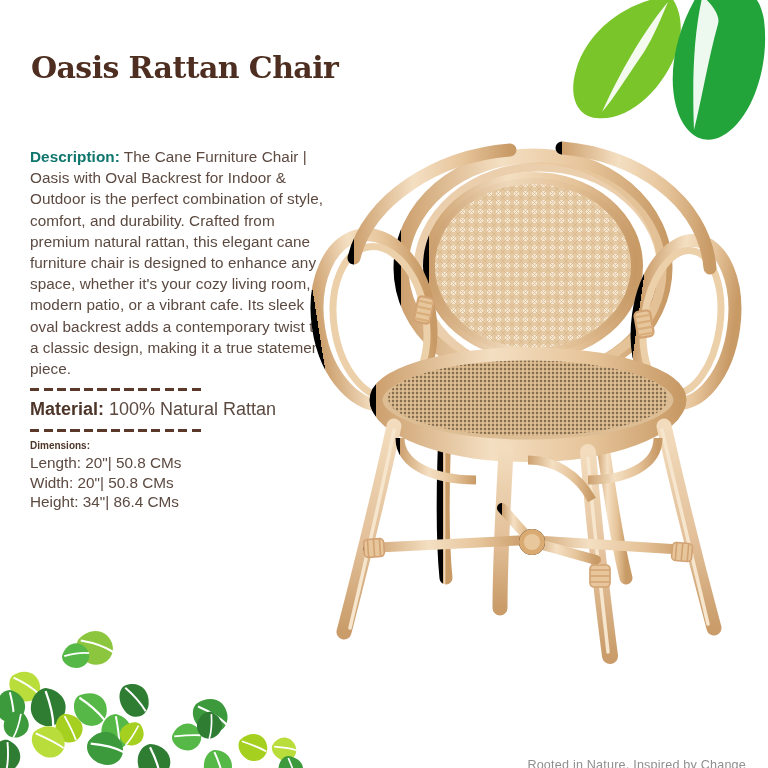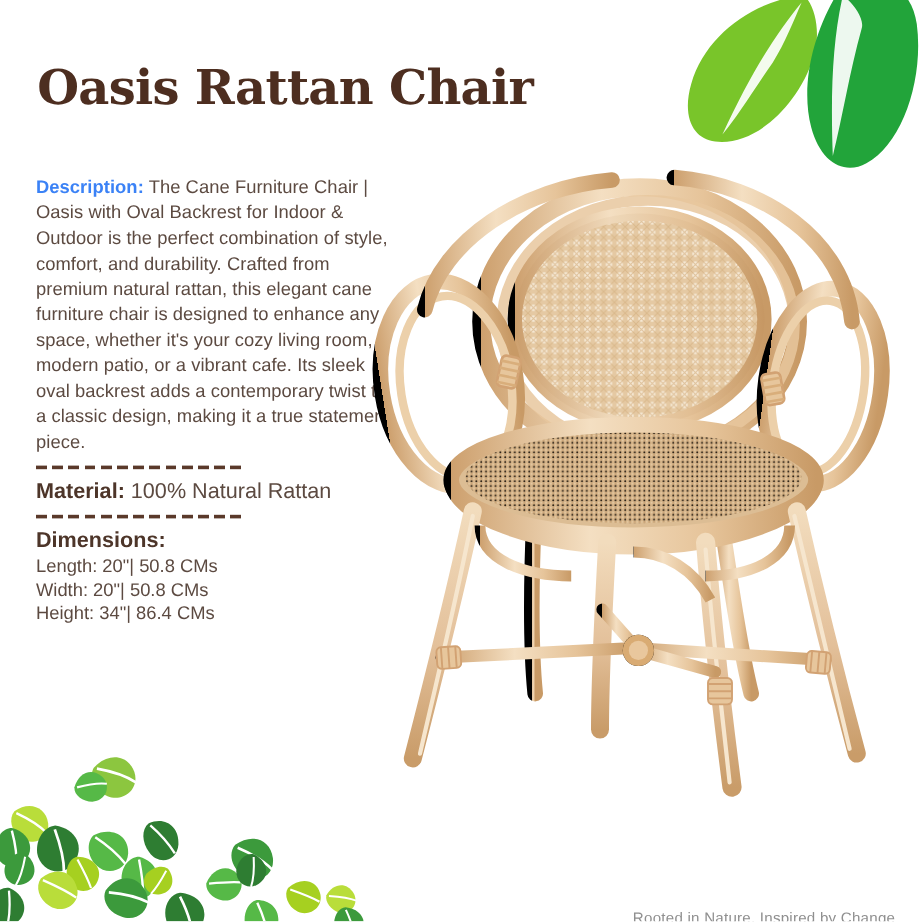--- a/index.html
+++ b/index.html
@@ -40,21 +40,21 @@
   }
 
   
   .title {
     position: absolute;
     left: 31px;
     top: 50px;
     margin: 0;
     font-family: "DejaVu Serif", "Liberation Serif", serif;
     font-weight: bold;
-    font-size: 40px;
+    font-size: 30px;
     letter-spacing: -0.6px;
     color: #4d2e20;
     white-space: nowrap;
   }
 
   
   .info-col {
     position: absolute;
     left: 30px;
     top: 146px;
@@ -63,21 +63,21 @@
 
   .desc {
     margin: 0;
     font-size: 15.3px;
     line-height: 21.2px;
     color: #5c4a41;
     letter-spacing: 0.05px;
   }
   .desc .lead {
     font-weight: bold;
-    color: #3b82f6;
+    color: #0f766e;
     margin-top: 15px;
   }
 
   .divider {
     height: 3px;
     width: 175px;
     margin: 9px 0 8px 0;
     background-image: repeating-linear-gradient(
       to right,
       #5a392a 0px, #5a392a 9px,
@@ -91,21 +91,21 @@
     line-height: 21px;
     color: #5c4a41;
   }
   .spec-line .lead {
     font-weight: bold;
     color: #4d3529;
   }
 
   .spec-heading {
     margin: 4px 0 2px 0;
-    font-size: 18px;
+    font-size: 10px;
     font-weight: bold;
     color: #4d3529;
   }
   .dim-list {
     list-style: none;
     margin: 0;
     padding: 0;
   }
   .dim-list li {
     font-size: 15.3px;

